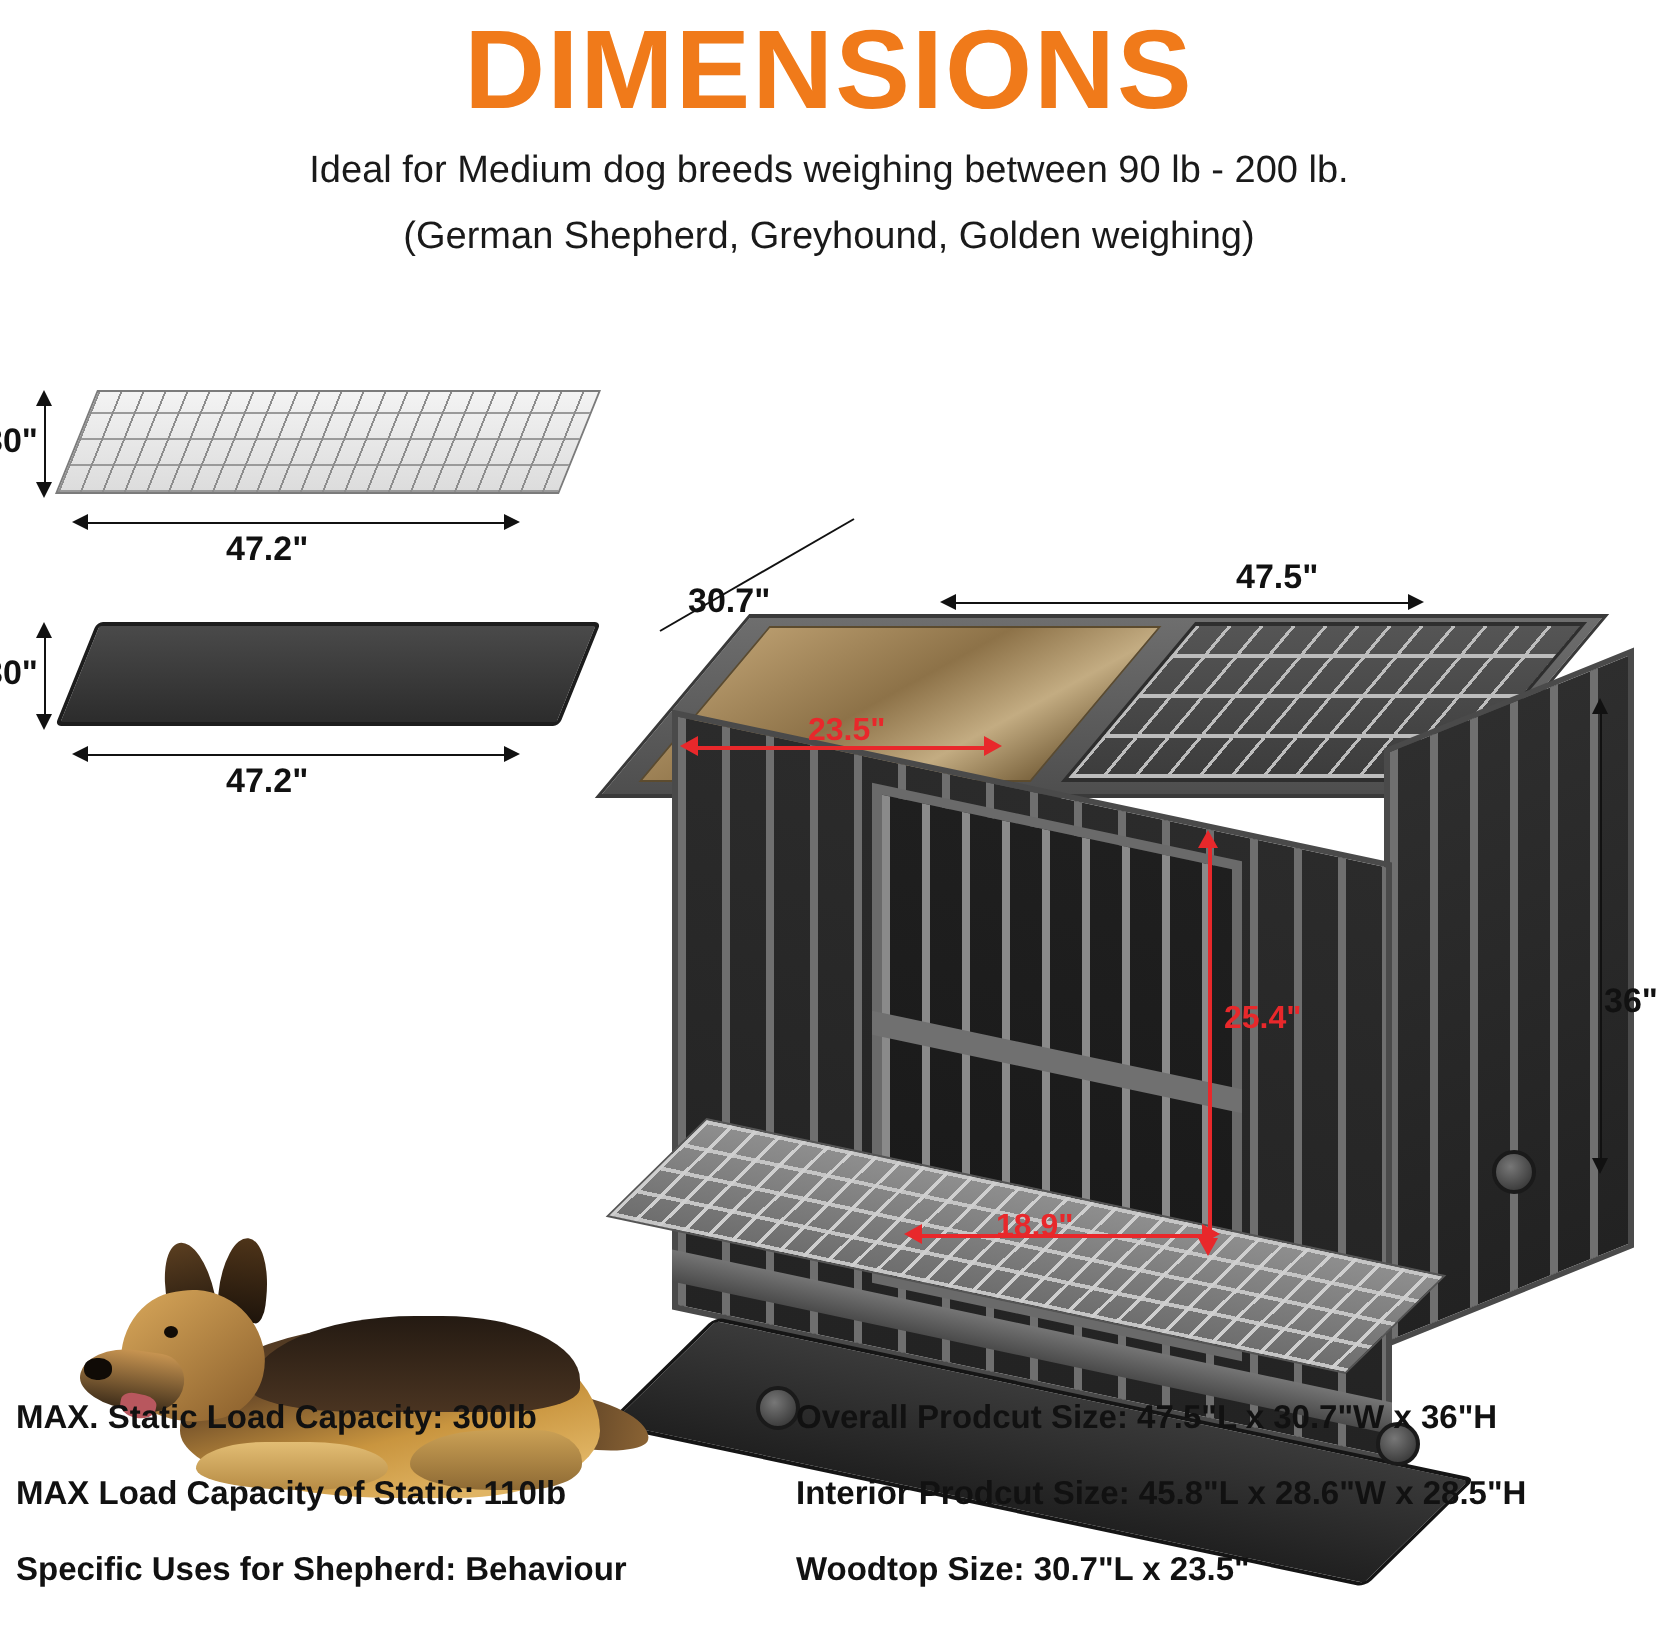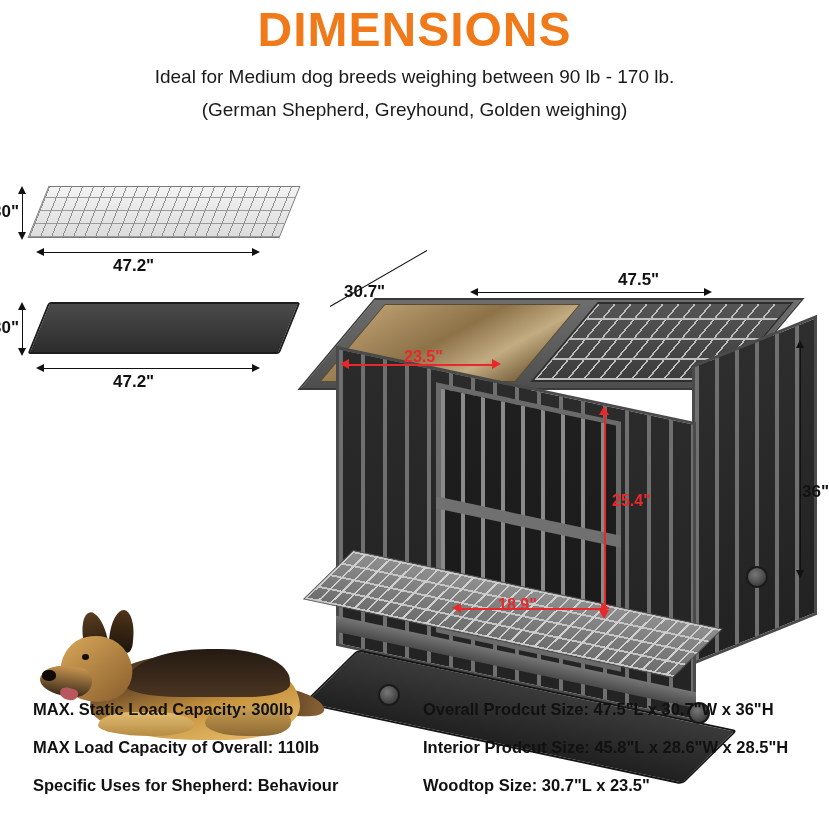--- a/index.html
+++ b/index.html
@@ -7,21 +7,21 @@
     width: 829px;
     height: 821px;
     background: #ffffff;
     font-family: "Liberation Sans", sans-serif;
     color: #000;
     position: relative;
     overflow: hidden;
   }
   .header { text-align: center; padding-top: 4px; }
   .title {
-    font-size: 48px;
+    font-size: 56px;
     font-weight: bold;
     color: #F07A1A;
     letter-spacing: 1px;
     line-height: 1.1;
     text-align: center;
   }
   .subtitle {
     font-size: 19px;
     color: #1a1a1a;
     line-height: 1.45;
@@ -289,33 +289,33 @@
     background: linear-gradient(90deg,#4a3420,#8a6334);
     border-radius: 20% 70% 65% 30% / 60% 60% 40% 40%;
     transform: rotate(10deg);
   }
 
   
   .specs {
     position: absolute;
     left: 0; top: 700px;
     width: 829px;
-    padding: 0 33px;
+    padding: 0 8px;
   }
   .spec-row { display: flex; margin-bottom: 19px; }
   .spec-col { font-size: 16.5px; font-weight: bold; color: #111; }
   .spec-col.left { width: 390px; }
   .spec-col.right { flex: 1; }
 </style>
 </head>
 <body>
 
 <div class="header">
   <div class="title">DIMENSIONS</div>
-  <div class="subtitle">Ideal for Medium dog breeds weighing between 90 lb - 170 lb.</div>
+  <div class="subtitle">Ideal for Medium dog breeds weighing between 90 lb - 200 lb.</div>
   <div class="subtitle">(German Shepherd, Greyhound, Golden weighing)</div>
 </div>
 
 <div class="stage">
 
   <div class="panel-wrap" style="left:38px; top:62px;">
     <div class="mesh-panel">
       <div class="mesh-top"></div>
     </div>
   </div>
@@ -404,20 +404,20 @@
     <div class="dog-nose"></div>
   </div>
 </div>
 
 <div class="specs">
   <div class="spec-row">
     <div class="spec-col left">MAX. Static Load Capacity: 300lb</div>
     <div class="spec-col right">Overall Prodcut Size: 47.5"L x 30.7"W x 36"H</div>
   </div>
   <div class="spec-row">
-    <div class="spec-col left">MAX Load Capacity of Overall: 110lb</div>
+    <div class="spec-col left">MAX Load Capacity of Static: 110lb</div>
     <div class="spec-col right">Interior Prodcut Size: 45.8"L x 28.6"W x 28.5"H</div>
   </div>
   <div class="spec-row">
     <div class="spec-col left">Specific Uses for Shepherd: Behaviour</div>
     <div class="spec-col right">Woodtop Size: 30.7"L x 23.5"</div>
   </div>
 </div>
 
 </body></html>

